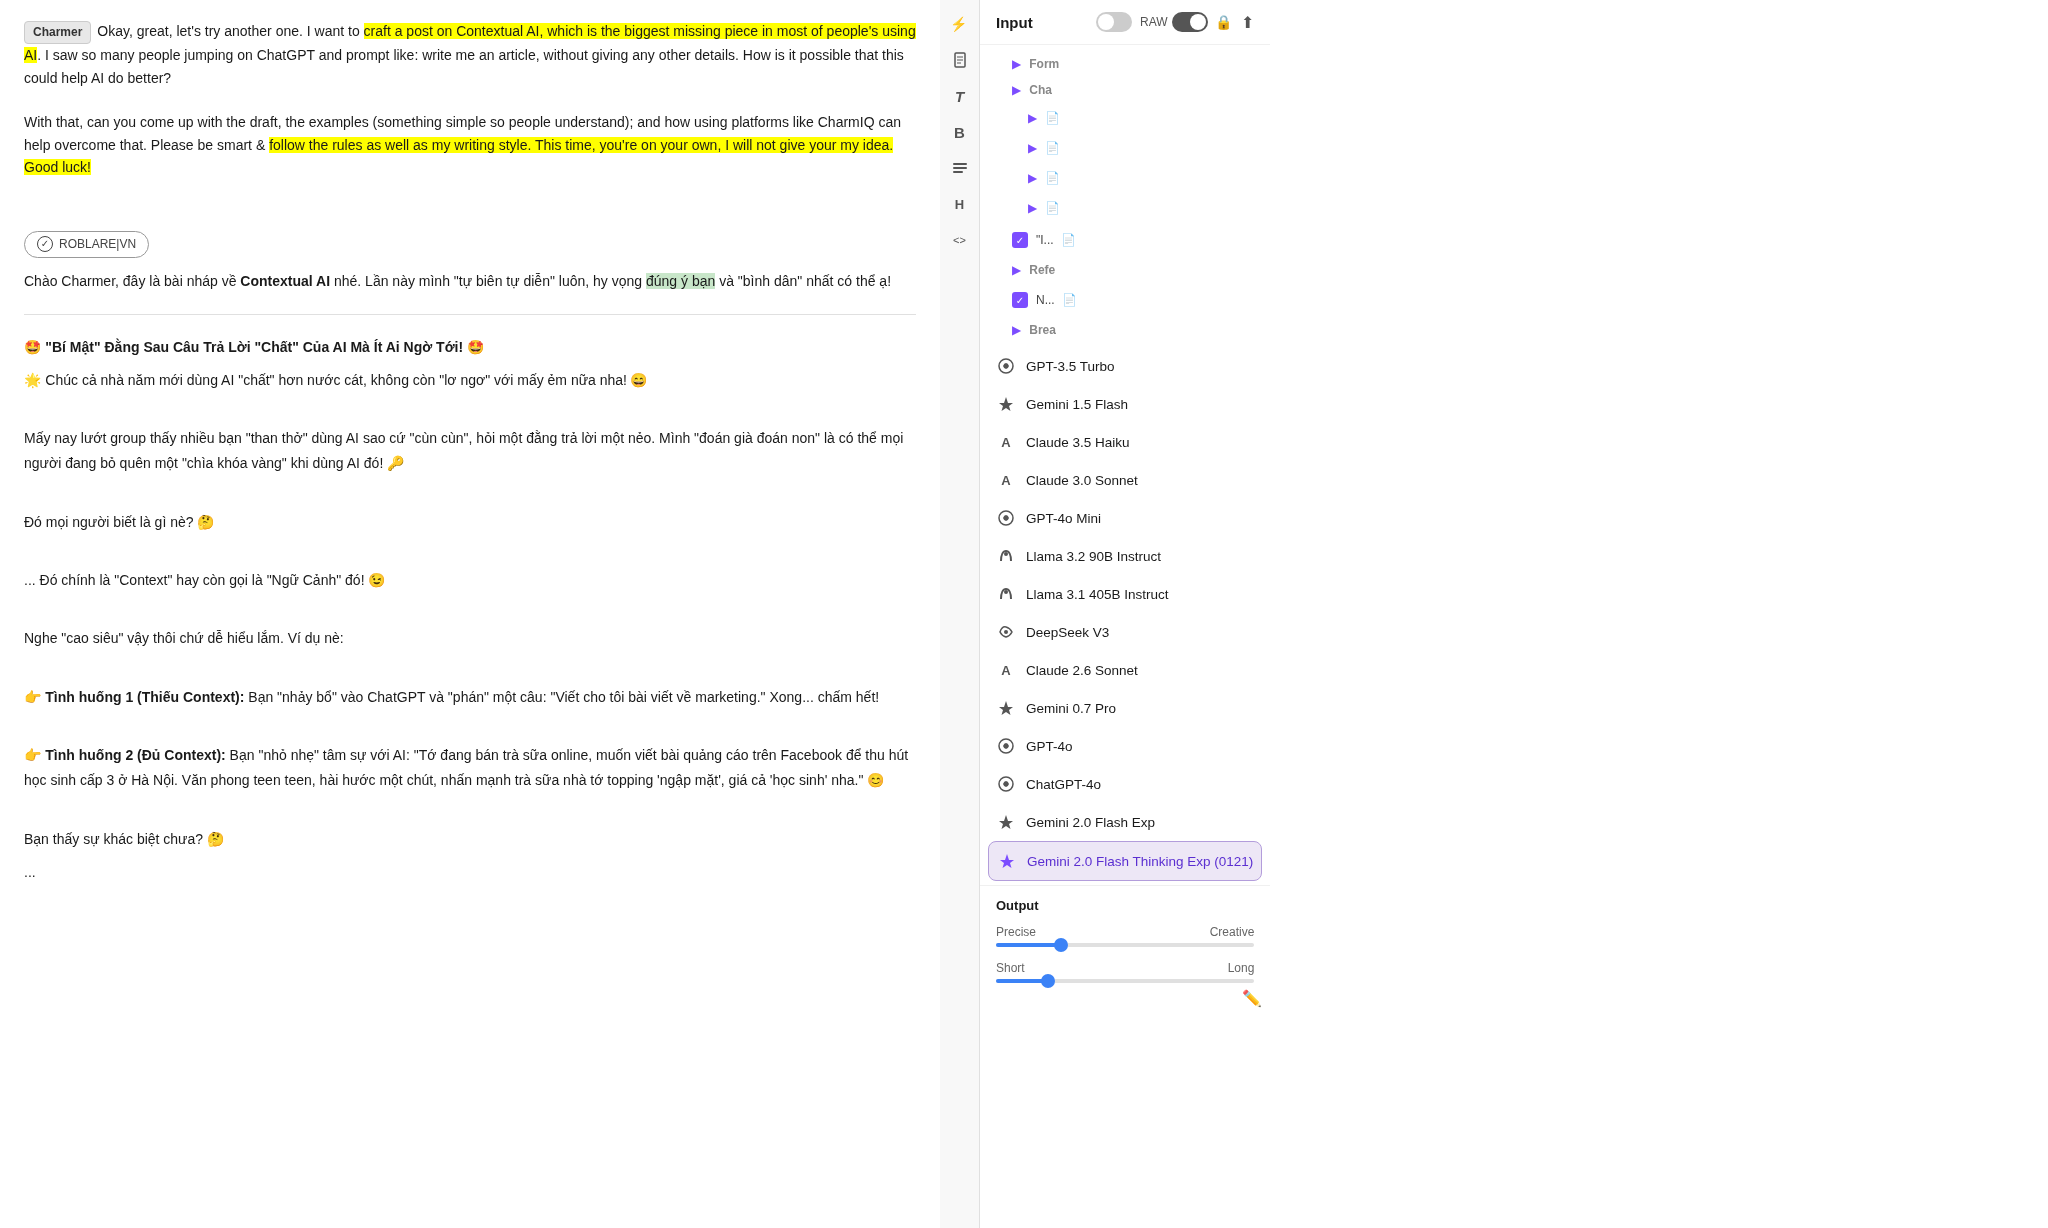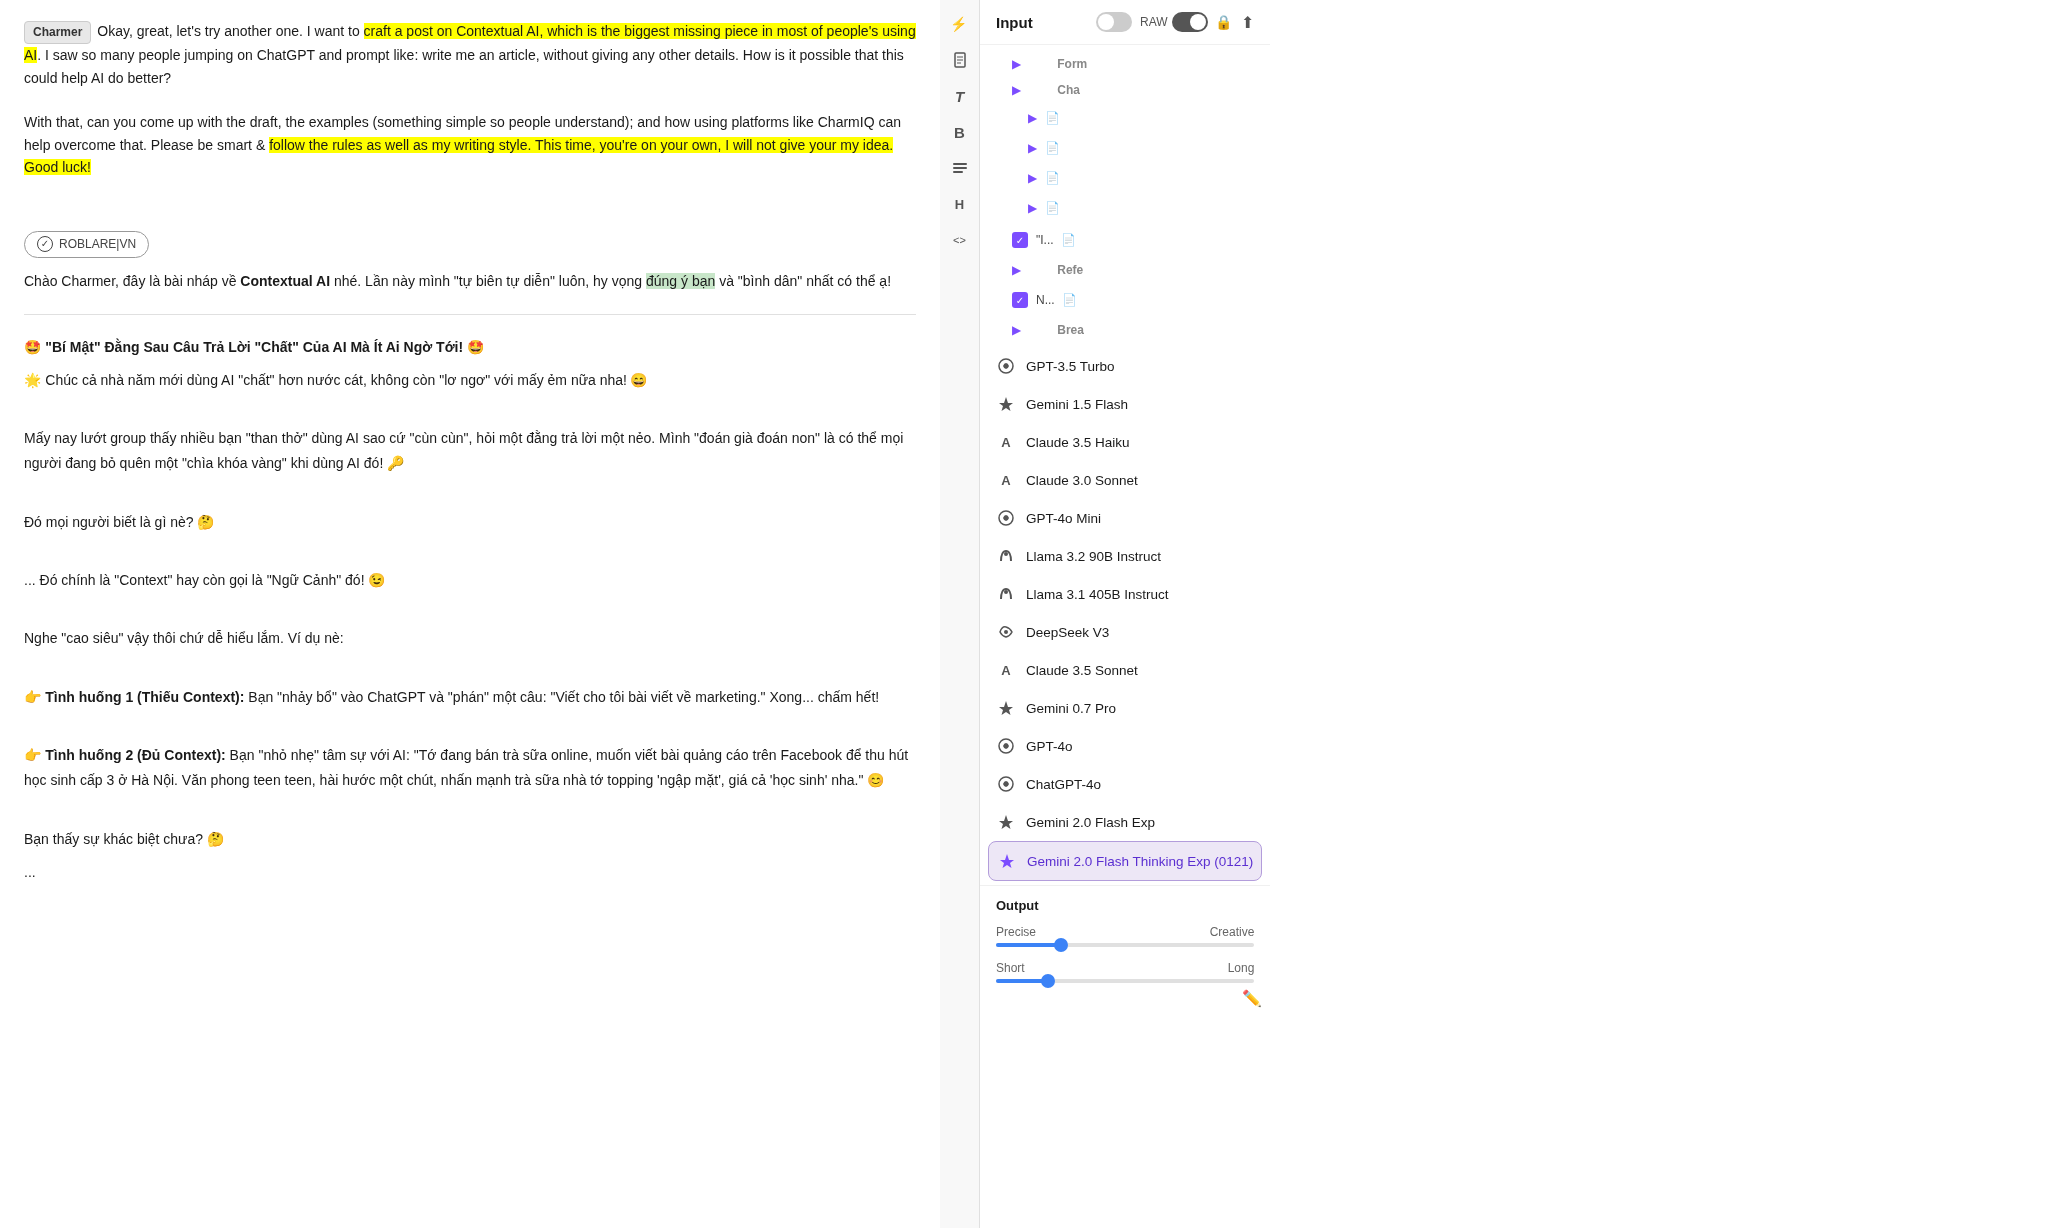--- a/index.html
+++ b/index.html
@@ -236,21 +236,20 @@
       flex-shrink: 0;
     }
 
     
     .section-label {
       font-size: 12px;
       font-weight: 600;
       color: #888;
       padding: 10px 16px 4px;
       text-transform: none;
-      margin-left: 28px;
     }
 
     
     .checkbox-row {
       display: flex;
       align-items: center;
       gap: 8px;
       padding: 8px 16px;
       font-size: 13px;
     }
@@ -595,21 +594,21 @@
           <svg width="16" height="16" viewBox="0 0 16 16" fill="none">
             <path d="M2 8 Q4 2 8 3 Q12 4 14 8 Q12 12 8 13 Q4 12 2 8Z" stroke="#555" stroke-width="1.5" fill="none"></path>
             <circle cx="8" cy="8" r="2" fill="#555"></circle>
           </svg>
         </div>
         <span>DeepSeek V3</span>
       </div>
 
       <div class="model-item">
         <div class="model-icon" style="font-weight:700; font-size:13px; color:#555;">A</div>
-        <span>Claude 3.5 Sonnet</span>
+        <span>Claude 2.6 Sonnet</span>
       </div>
 
       <div class="model-item">
         <div class="model-icon">
           <svg width="16" height="16" viewBox="0 0 16 16" fill="#555">
             <polygon points="8,1 10,7 15,7 11,10 12.5,15 8,12 3.5,15 5,10 1,7 6,7"></polygon>
           </svg>
         </div>
         <span>Gemini 0.7 Pro</span>
       </div>

